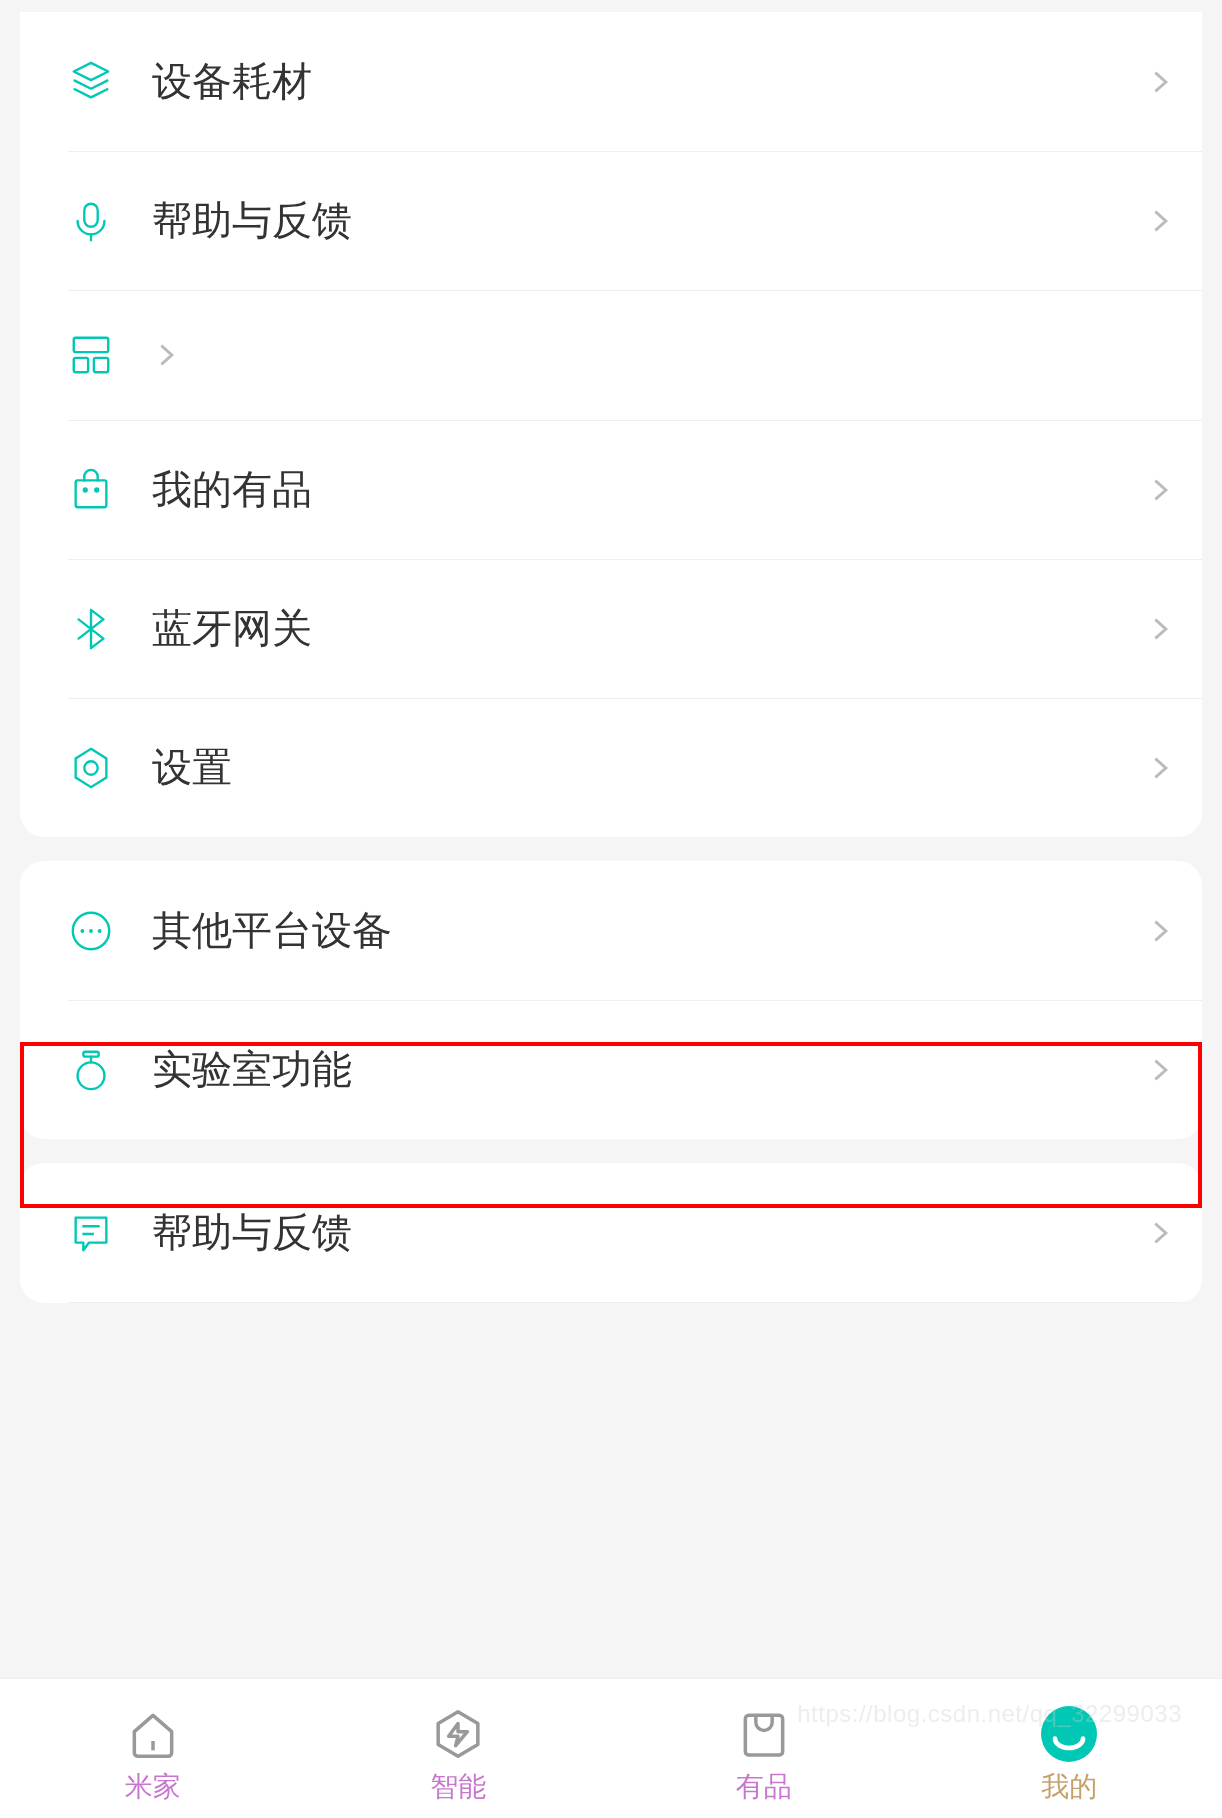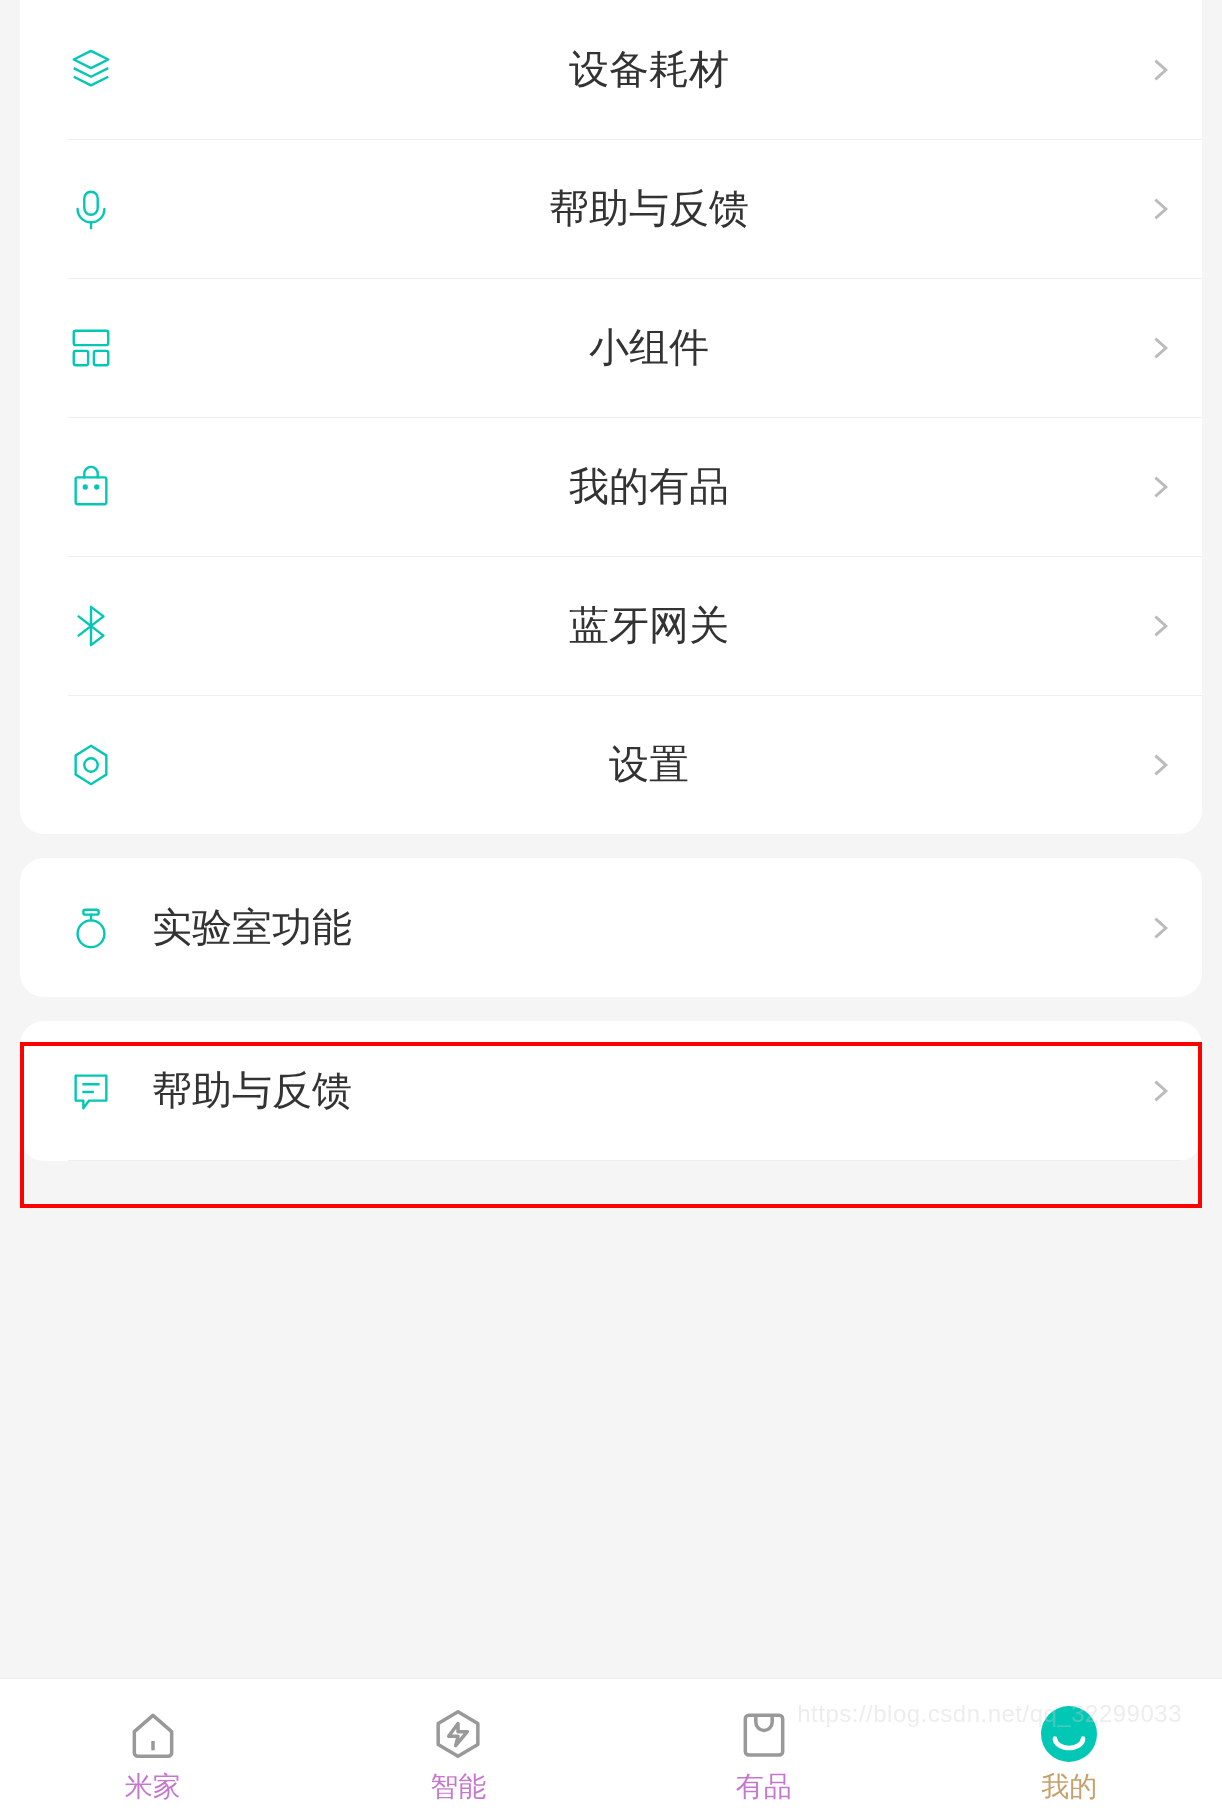--- a/index.html
+++ b/index.html
@@ -10,21 +10,21 @@
       height: 1818px;
       overflow: hidden;
       position: relative;
     }
     .section {
       background: #fff;
       border-radius: 24px;
       margin: 0 20px 24px 20px;
       overflow: hidden;
     }
-    .section:first-of-type { margin-top: 0; border-top-left-radius: 0; border-top-right-radius: 0; text-align: center;}
+    .section:first-of-type { margin-top: 12px; border-top-left-radius: 0; border-top-right-radius: 0;}
     .list-item {
       display: flex;
       align-items: center;
       padding: 42px 28px 42px 48px;
       position: relative;
     }
     .list-item + .list-item::before {
       content: "";
       position: absolute;
       top: 0;
@@ -146,21 +146,20 @@
     </div>
 
     <div class="list-item">
       <span class="item-icon">
         <svg viewBox="0 0 48 48" width="46" height="46" fill="none" stroke="#00c8b4" stroke-width="2.5">
           <rect x="6" y="6" width="36" height="15" rx="2"></rect>
           <rect x="6" y="27" width="15" height="15" rx="2"></rect>
           <rect x="27" y="27" width="15" height="15" rx="2"></rect>
         </svg>
       </span>
-      <span class="item-label">小组件</span>
       <span class="chevron">
         <svg viewBox="0 0 24 24" width="28" height="28" fill="none" stroke="#bbb" stroke-width="2.5">
             <path d="M8 4 L17 12 L8 20"></path>
           </svg>
       </span>
     </div>
 
     <div class="list-item">
       <span class="item-icon">
         <svg viewBox="0 0 48 48" width="46" height="46" fill="none" stroke="#00c8b4" stroke-width="2.5" stroke-linecap="round">
@@ -202,20 +201,36 @@
       <span class="item-label">设置</span>
       <span class="chevron">
         <svg viewBox="0 0 24 24" width="28" height="28" fill="none" stroke="#bbb" stroke-width="2.5">
             <path d="M8 4 L17 12 L8 20"></path>
           </svg>
       </span>
     </div>
   </div>
 
   <div class="section">
+    <div class="list-item">
+      <span class="item-icon">
+        <svg viewBox="0 0 48 48" width="46" height="46" fill="none" stroke="#00c8b4" stroke-width="2.5">
+          <circle cx="24" cy="24" r="19"></circle>
+          <circle cx="15" cy="24" r="2" fill="#00c8b4" stroke="none"></circle>
+          <circle cx="24" cy="24" r="2" fill="#00c8b4" stroke="none"></circle>
+          <circle cx="33" cy="24" r="2" fill="#00c8b4" stroke="none"></circle>
+        </svg>
+      </span>
+      <span class="item-label">其他平台设备</span>
+      <span class="chevron">
+        <svg viewBox="0 0 24 24" width="28" height="28" fill="none" stroke="#bbb" stroke-width="2.5">
+            <path d="M8 4 L17 12 L8 20"></path>
+          </svg>
+      </span>
+    </div>
 
     <div class="list-item">
       <span class="item-icon">
         <svg viewBox="0 0 48 48" width="46" height="46" fill="none" stroke="#00c8b4" stroke-width="2.5" stroke-linecap="round">
           <rect x="16" y="5" width="16" height="5" rx="2"></rect>
           <circle cx="24" cy="30" r="14"></circle>
           <path d="M24 10 v6"></path>
         </svg>
       </span>
       <span class="item-label">实验室功能</span>

